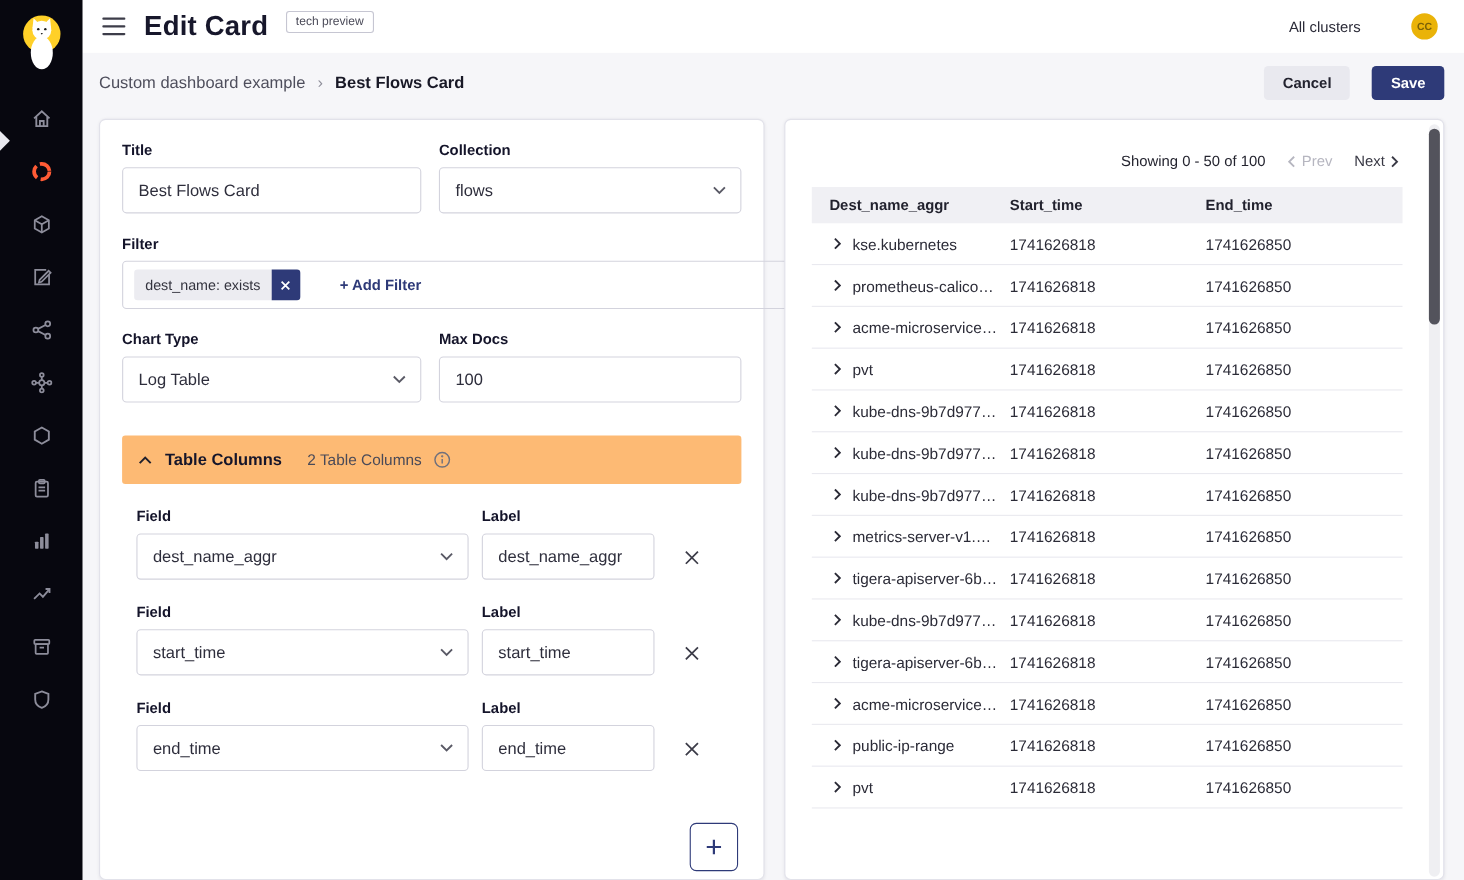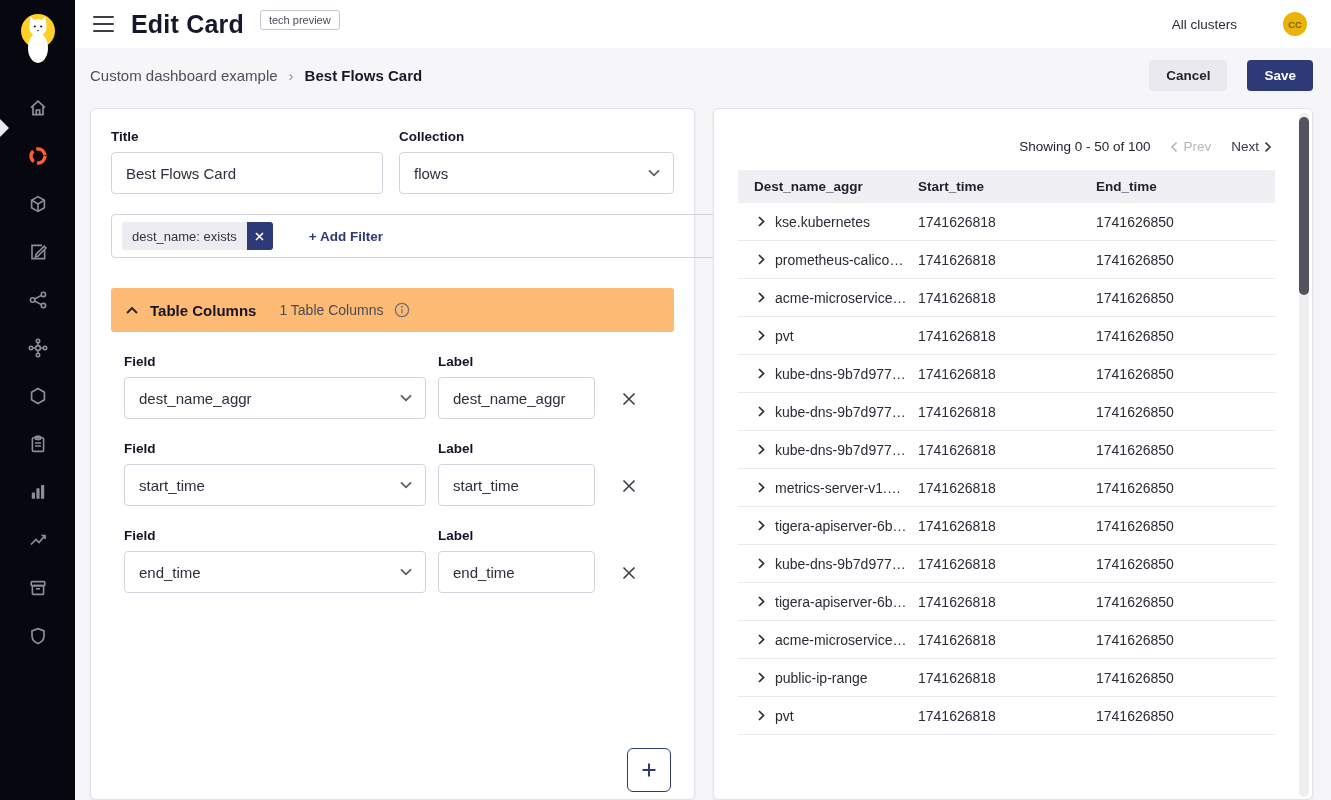--- a/index.html
+++ b/index.html
@@ -265,40 +265,56 @@
       <div class="select">
         <span>flows</span>
         <svg width="12" height="8" viewBox="0 0 12 8" fill="none" stroke="#5a5a66" stroke-width="1.7">
             <path d="M1 1.3 L6 6.3 L11 1.3"></path>
           </svg>
       </div>
     </div>
   </div>
 
   <div class="mt20">
+    <label class="f-label">Filter</label>
     <div class="filter-box">
       <div class="chip">
         <span class="chip-text">dest_name: exists</span>
         <button class="chip-x" aria-label="remove filter">
           <svg width="9" height="9" viewBox="0 0 9 9" stroke="#ffffff" stroke-width="1.6">
               <path d="M1 1 L8 8 M8 1 L1 8"></path>
             </svg>
         </button>
       </div>
       <button class="add-filter">+ Add Filter</button>
     </div>
   </div>
 
+  <div class="row-2col mt20">
+    <div class="fg" style="width:273px;">
+      <label class="f-label">Chart Type</label>
+      <div class="select">
+        <span>Log Table</span>
+        <svg width="12" height="8" viewBox="0 0 12 8" fill="none" stroke="#5a5a66" stroke-width="1.7">
+            <path d="M1 1.3 L6 6.3 L11 1.3"></path>
+          </svg>
+      </div>
+    </div>
+    <div class="fg" style="width:276px;">
+      <label class="f-label">Max Docs</label>
+      <input class="input" value="100" style="">
+    </div>
+  </div>
 
   <div class="section-head">
     <svg width="14" height="10" viewBox="0 0 14 10" fill="none" stroke="#20202c" stroke-width="1.8">
         <path d="M2 8 L7 3 L12 8"></path>
       </svg>
     <span class="section-title">Table Columns</span>
-    <span class="section-count">1 Table Columns</span>
+    <span class="section-count">2 Table Columns</span>
     <svg width="16" height="16" viewBox="0 0 16 16" fill="none" stroke="#70707c" stroke-width="1.3">
       <circle cx="8" cy="8" r="6.6"></circle>
         <path d="M8 7.2 V11.4"></path>
         <circle cx="8" cy="4.8" r="0.4" fill="#70707c"></circle>
     </svg>
   </div>
 
   <div class="col-row">
     <div class="fg fg-field">
       <label class="f-label">Field</label>

